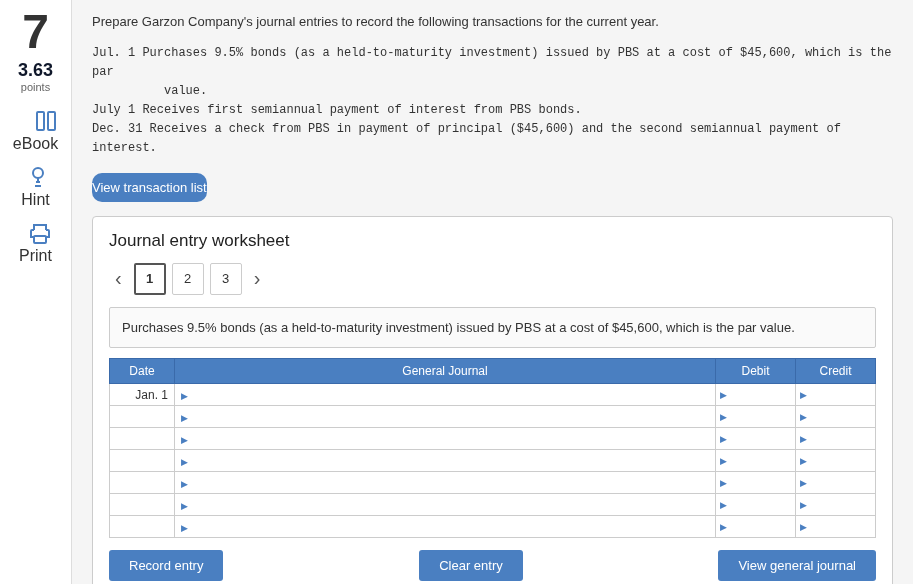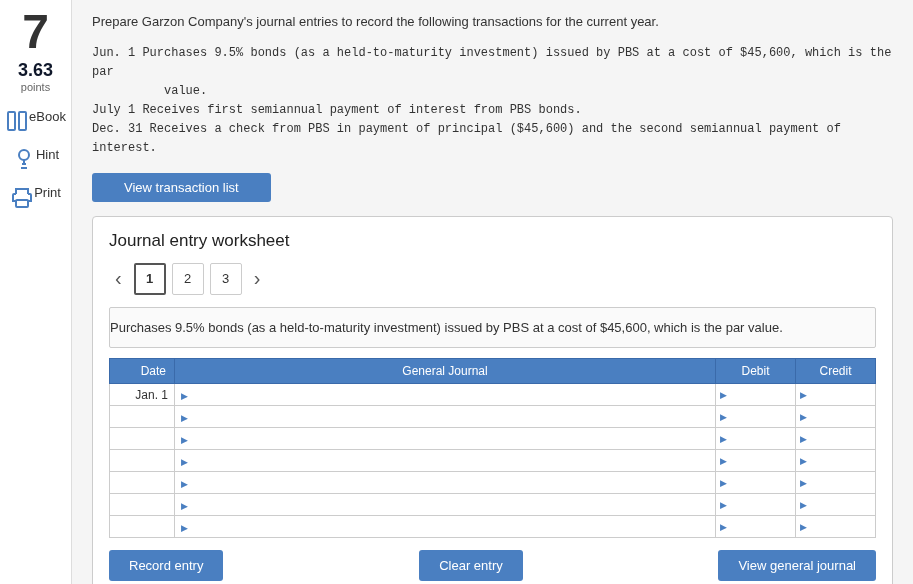--- a/index.html
+++ b/index.html
@@ -28,26 +28,26 @@
       font-weight: bold;
       color: #0f172a;
     }
     .points-sub {
       font-size: 11px;
       color: #666;
       margin-bottom: 16px;
     }
     .sidebar-item {
       display: flex;
-      flex-direction: row;
-      align-items: flex-start;
+      flex-direction: column;
+      align-items: flex-end;
       margin-bottom: 12px;
       cursor: pointer;
       color: #333;
-      font-size: 13px;
+      font-size: 16px;
     }
     .sidebar-item svg {
       margin-bottom: 2px;
     }
 
     
     .main {
       flex: 1;
       padding: 12px 20px;
       background: #f5f5f5;
@@ -63,24 +63,24 @@
       font-family: 'Courier New', monospace;
       font-size: 12px;
       color: #333;
       line-height: 1.6;
       margin-bottom: 14px;
     }
     .btn-view-transaction {
       background: #4a7fc1;
       color: #fff;
       border: none;
-      padding: 7px 32px;
-      font-size: 13px;
-      cursor: pointer;
-      border-radius: 3px;
+      padding: 7px 0;
+      font-size: 13px;
+      cursor: pointer;
+      border-radius: 10px;
       margin-bottom: 14px;
     }
 
     
     .worksheet-card {
       background: #fff;
       border: 1px solid #ccc;
       border-radius: 4px;
       padding: 14px 16px;
     }
@@ -119,21 +119,21 @@
     .page-btn.active {
       background: #fff;
       border: 2px solid #555;
       font-weight: bold;
     }
 
     
     .info-box {
       border: 1px solid #ccc;
       background: #fafafa;
-      padding: 10px 0;
+      padding: 10px 12px;
       margin-bottom: 10px;
       font-size: 13px;
       color: #333;
       line-height: 1.5;
       border-radius: 2px;
     }
     .note-text {
       color: #c0392b;
       font-size: 12px;
       margin-bottom: 8px;
@@ -146,21 +146,21 @@
       font-size: 12px;
     }
     .journal-table th {
       background: #4a7fc1;
       color: #fff;
       padding: 5px 8px;
       text-align: center;
       border: 1px solid #3a6aaa;
       font-weight: normal;
     }
-    .journal-table th.left { text-align: right; }
+    .journal-table th.left { text-align: center; }
     .journal-table td {
       border: 1px solid #ccc;
       padding: 3px 6px;
       height: 22px;
     }
     .journal-table td.date-cell {
       background: #fff;
       color: #333;
       text-align: right;
       width: 60px;
@@ -242,21 +242,21 @@
     </svg>
     <span>Print</span>
   </div>
 
 </div>
 
 <div class="main">
   <p class="question-text">Prepare Garzon Company's journal entries to record the following transactions for the current year.</p>
 
   <div class="transaction-lines">
-    <div>Jun.   1 Purchases 9.5% bonds (as a held-to-maturity investment) issued by PBS at a cost of $45,600, which is the par</div>
+    <div>Jul.   1 Purchases 9.5% bonds (as a held-to-maturity investment) issued by PBS at a cost of $45,600, which is the par</div>
     <div>&nbsp;&nbsp;&nbsp;&nbsp;&nbsp;&nbsp;&nbsp;&nbsp;&nbsp;&nbsp;value.</div>
     <div>July   1 Receives first semiannual payment of interest from PBS bonds.</div>
     <div>Dec. 31 Receives a check from PBS in payment of principal ($45,600) and the second semiannual payment of interest.</div>
   </div>
 
   <button class="btn-view-transaction">View transaction list</button>
 
   
   <div class="worksheet-card">
     <div class="worksheet-title">Journal entry worksheet</div>

